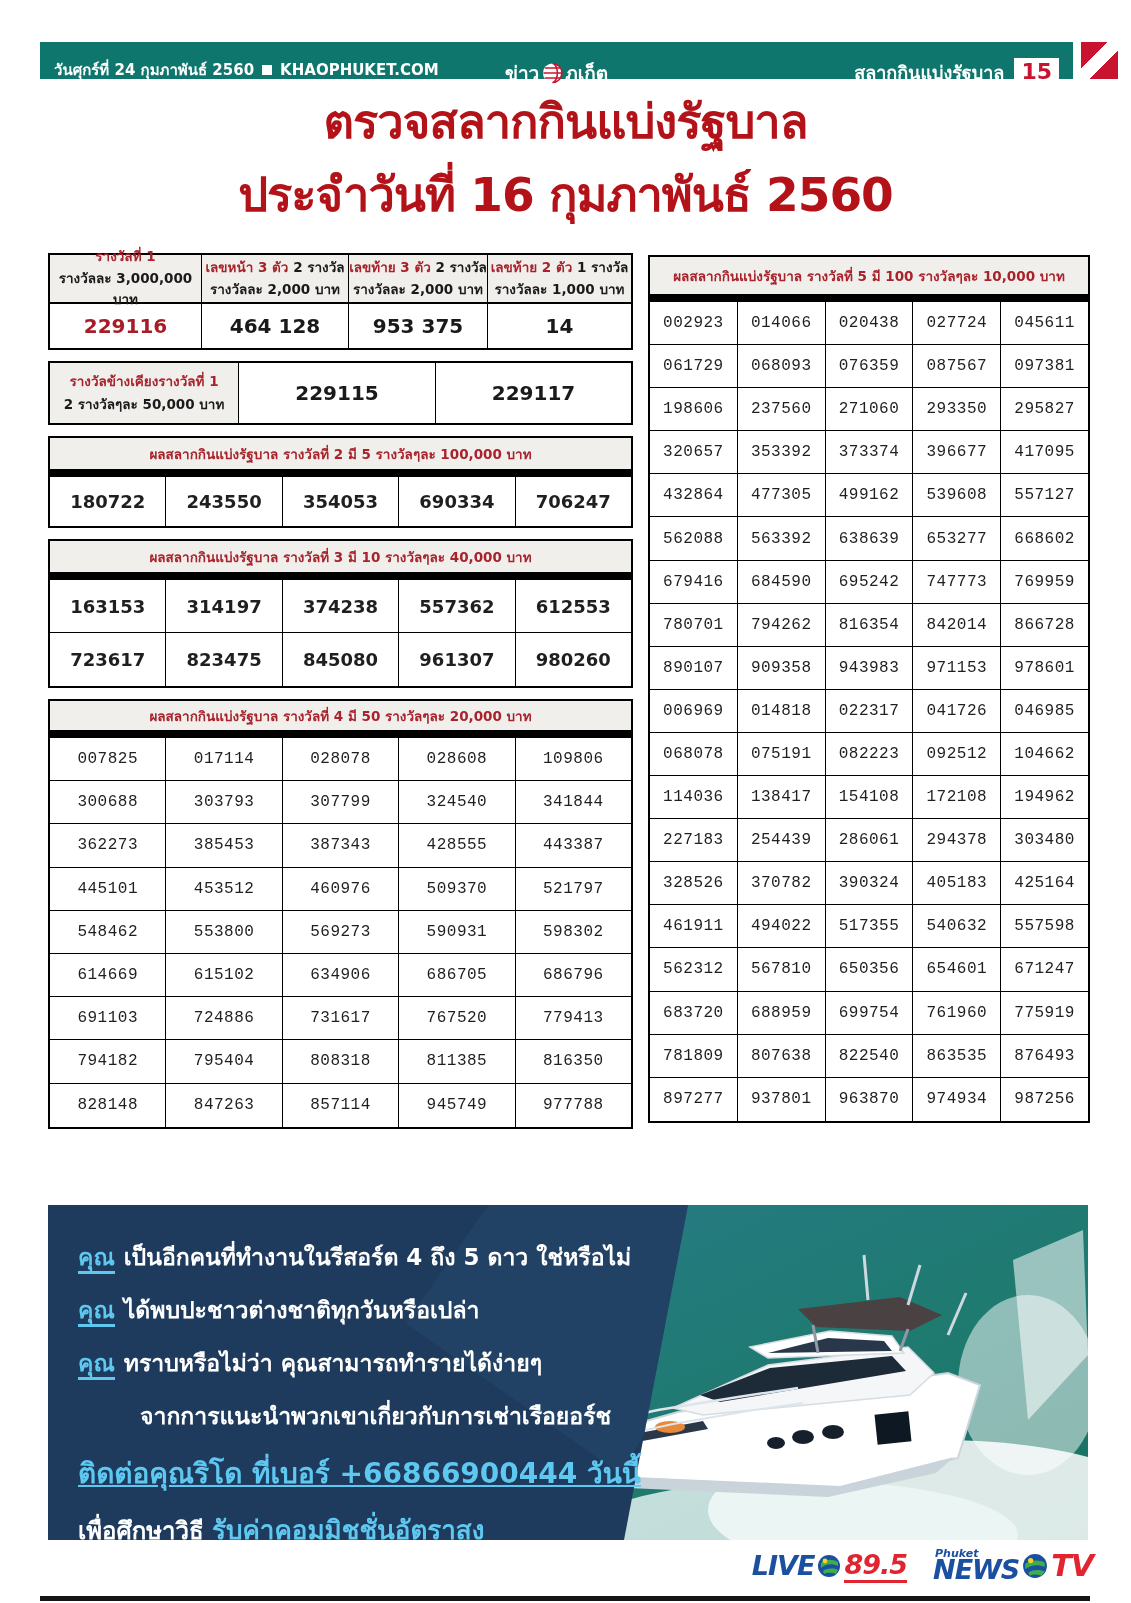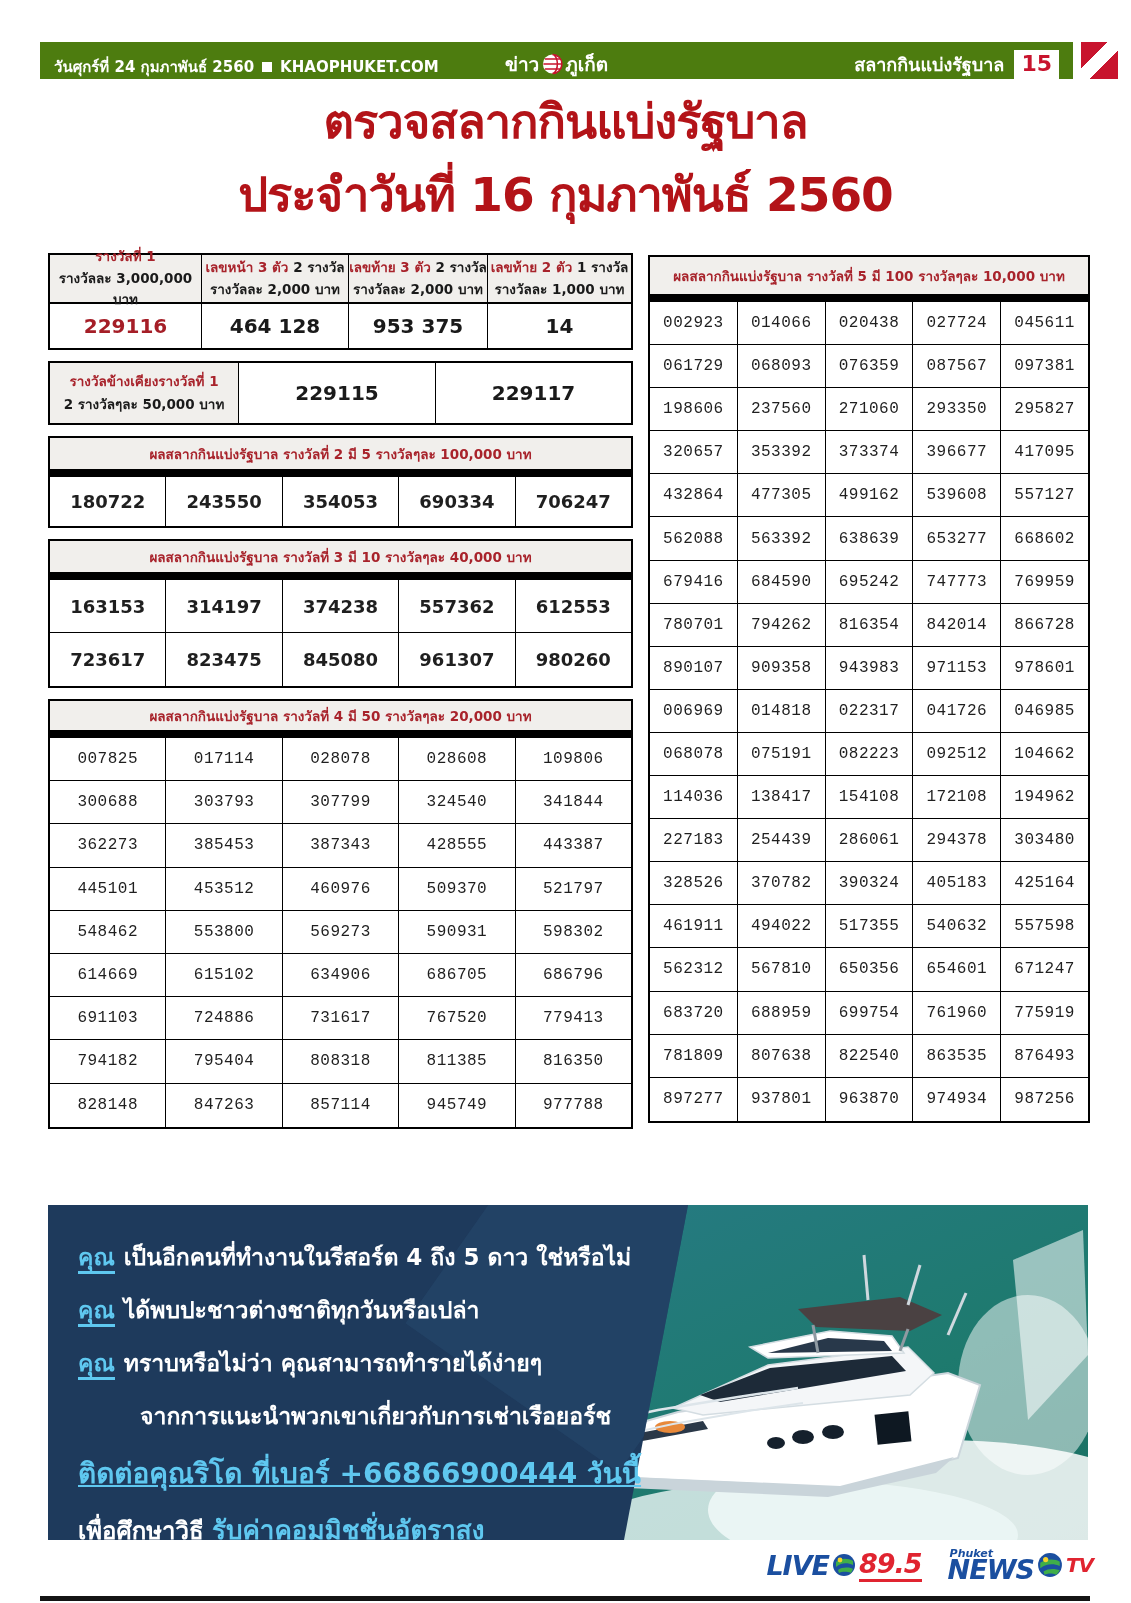--- a/index.html
+++ b/index.html
@@ -2,22 +2,22 @@
 <html><head>
 <meta charset="utf-8">
 <style>
   * { margin:0; padding:0; box-sizing:border-box; }
   html,body { background:#ffffff; }
   body { font-family:"DejaVu Sans","Liberation Sans",sans-serif; }
   .page { position:relative; width:1131px; height:1603px; background:#ffffff; overflow:hidden; margin:0 auto; }
 
   
   .topbar { position:absolute; left:40px; top:42px; width:1033px; height:37px;
-            background:#4d7c0f; color:#fff; display:flex; align-items:flex-end;
-            padding:0 14px; }
+            background:#0f766e; color:#fff; display:flex; align-items:flex-start;
+            padding:16px 14px; }
   .topbar-left { display:flex; align-items:center; gap:8px; font-size:15px; font-weight:bold; }
   .sep-square { width:10px; height:10px; background:#fff; display:inline-block; }
   .paper-logo { position:absolute; left:50%; transform:translateX(-50%); display:flex;
                 align-items:center; gap:2px; font-weight:bold; font-size:19px; }
   .topbar-right { margin-left:auto; display:flex; align-items:center; gap:10px;
                   font-size:18px; font-weight:bold; }
   .page-badge { background:#fff; color:#c8142e; font-size:22px; font-weight:bold;
                 padding:1px 7px; line-height:1.2; }
   .corner-mark { position:absolute; left:1081px; top:42px; width:37px; height:37px;
                  background:linear-gradient(135deg,#c8142e 0 36%,#ffffff 36% 62%,#c8142e 62% 100%); }
@@ -106,21 +106,21 @@
 
   
   .logos { position:absolute; right:38px; top:1548px; display:flex; align-items:center; gap:26px; }
   .logo { display:flex; align-items:center; font-style:italic; font-weight:800; }
   .live-word { color:#1b4fa0; font-size:27px; letter-spacing:-1px; }
   .freq { color:#e02430; font-size:27px; letter-spacing:-1px; border-bottom:3px solid #e02430; }
   .logo-globe { margin:0 3px; }
   .news-stack { display:flex; flex-direction:column; line-height:.8; }
   .phuket-word { color:#1b4fa0; font-size:11px; font-weight:bold; margin-left:2px; }
   .news-word { color:#1b4fa0; font-size:27px; letter-spacing:-1px; }
-  .tv-word { color:#e02430; font-size:20px; letter-spacing:-1px; }
+  .tv-word { color:#e02430; font-size:30px; letter-spacing:-1px; }
   .bottom-rule { position:absolute; left:40px; top:1596px; width:1050px; height:5px; background:#141414; }
 </style>
 </head>
 <body>
 
 <div class="page">
 
   <header class="topbar">
     <div class="topbar-left">
       <span>วันศุกร์ที่ 24 กุมภาพันธ์ 2560</span>

